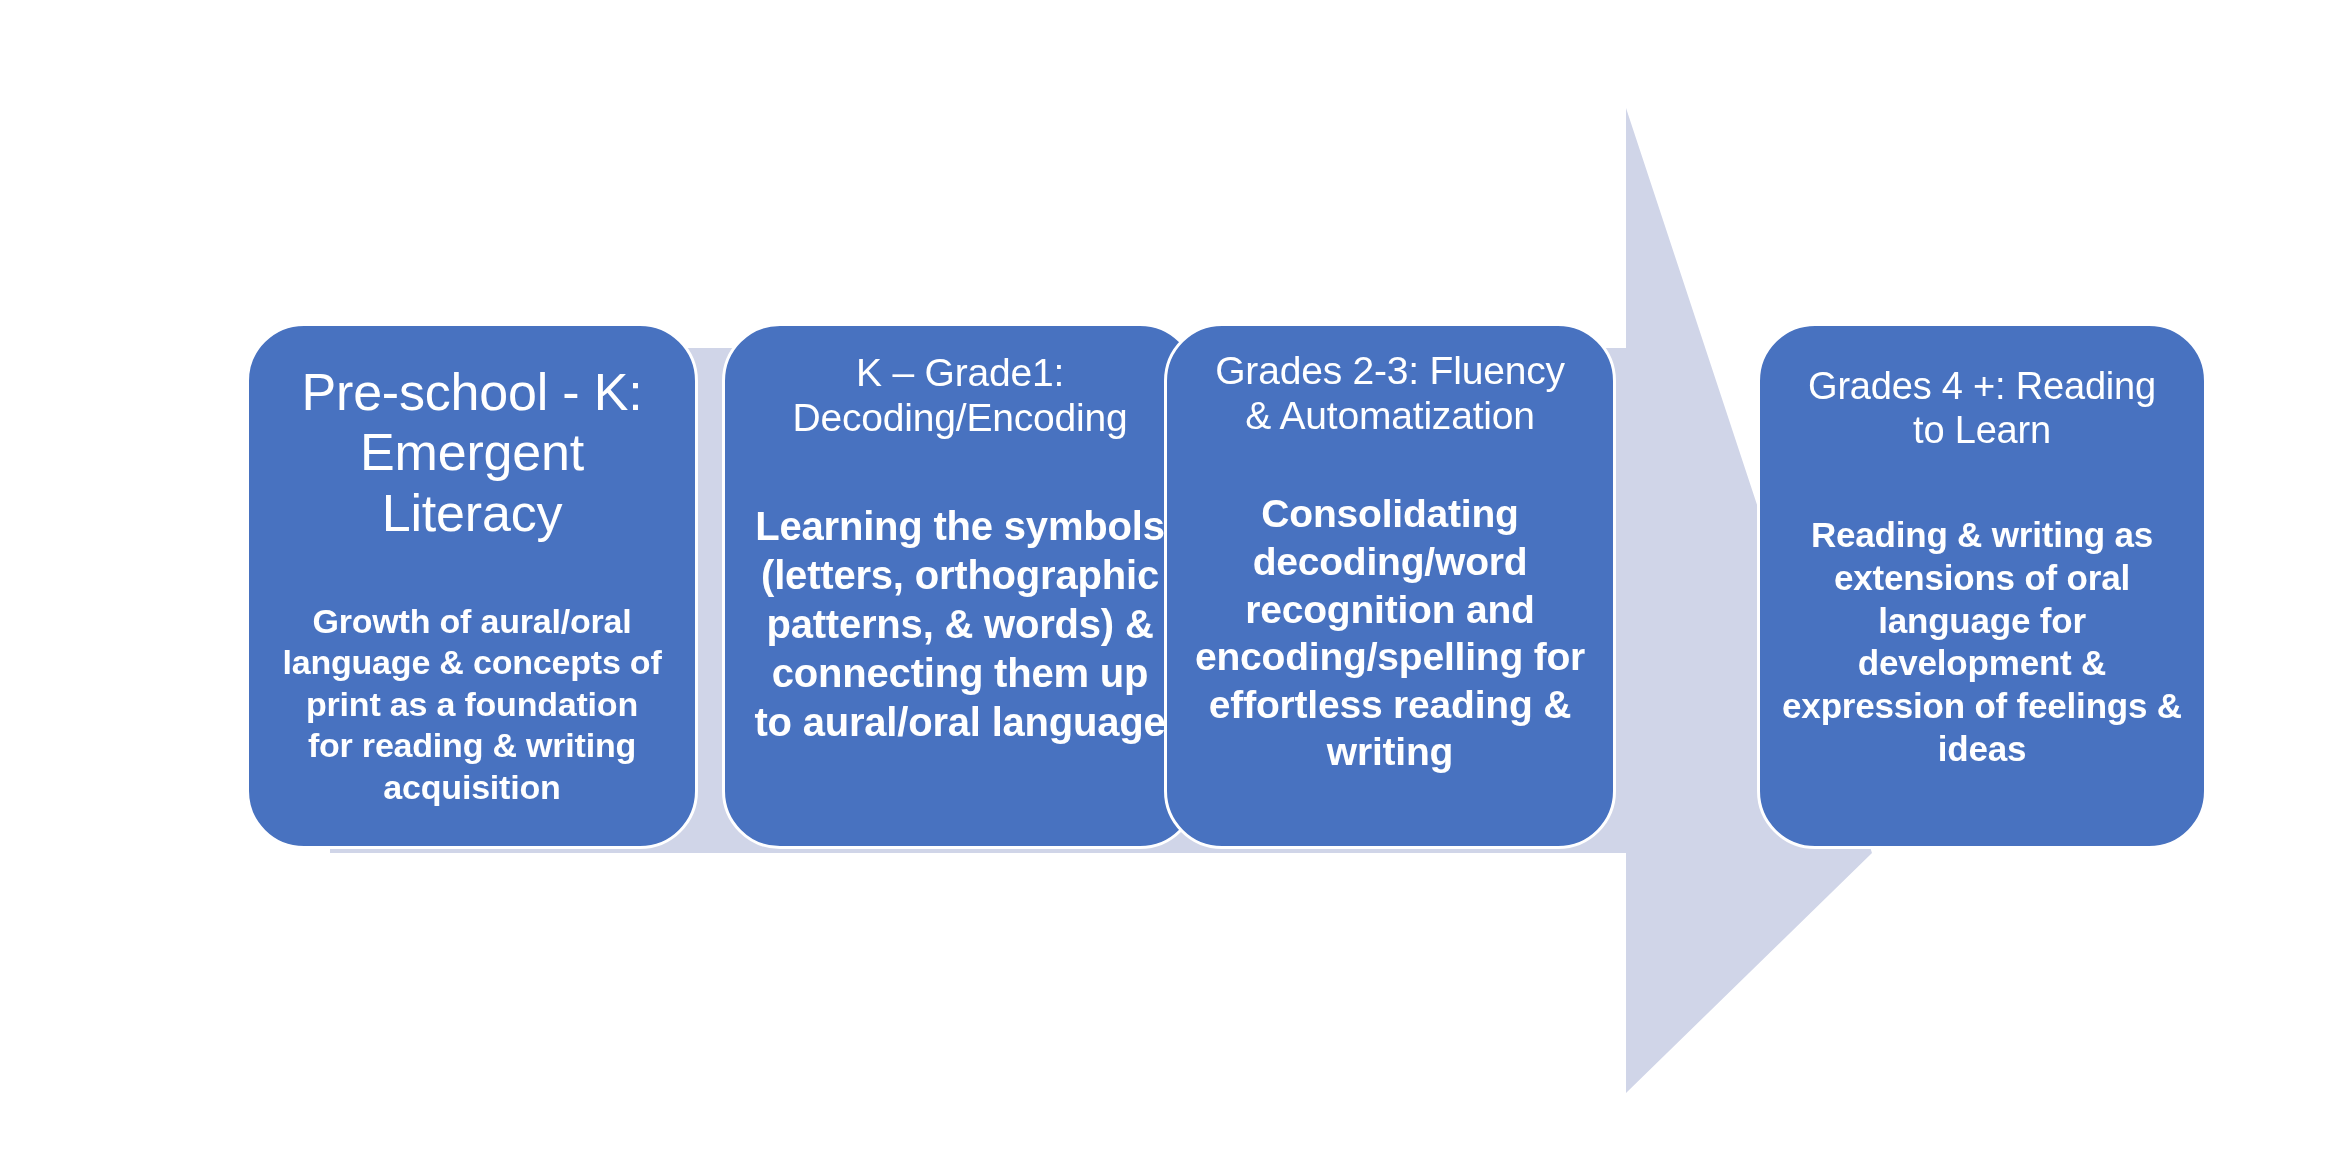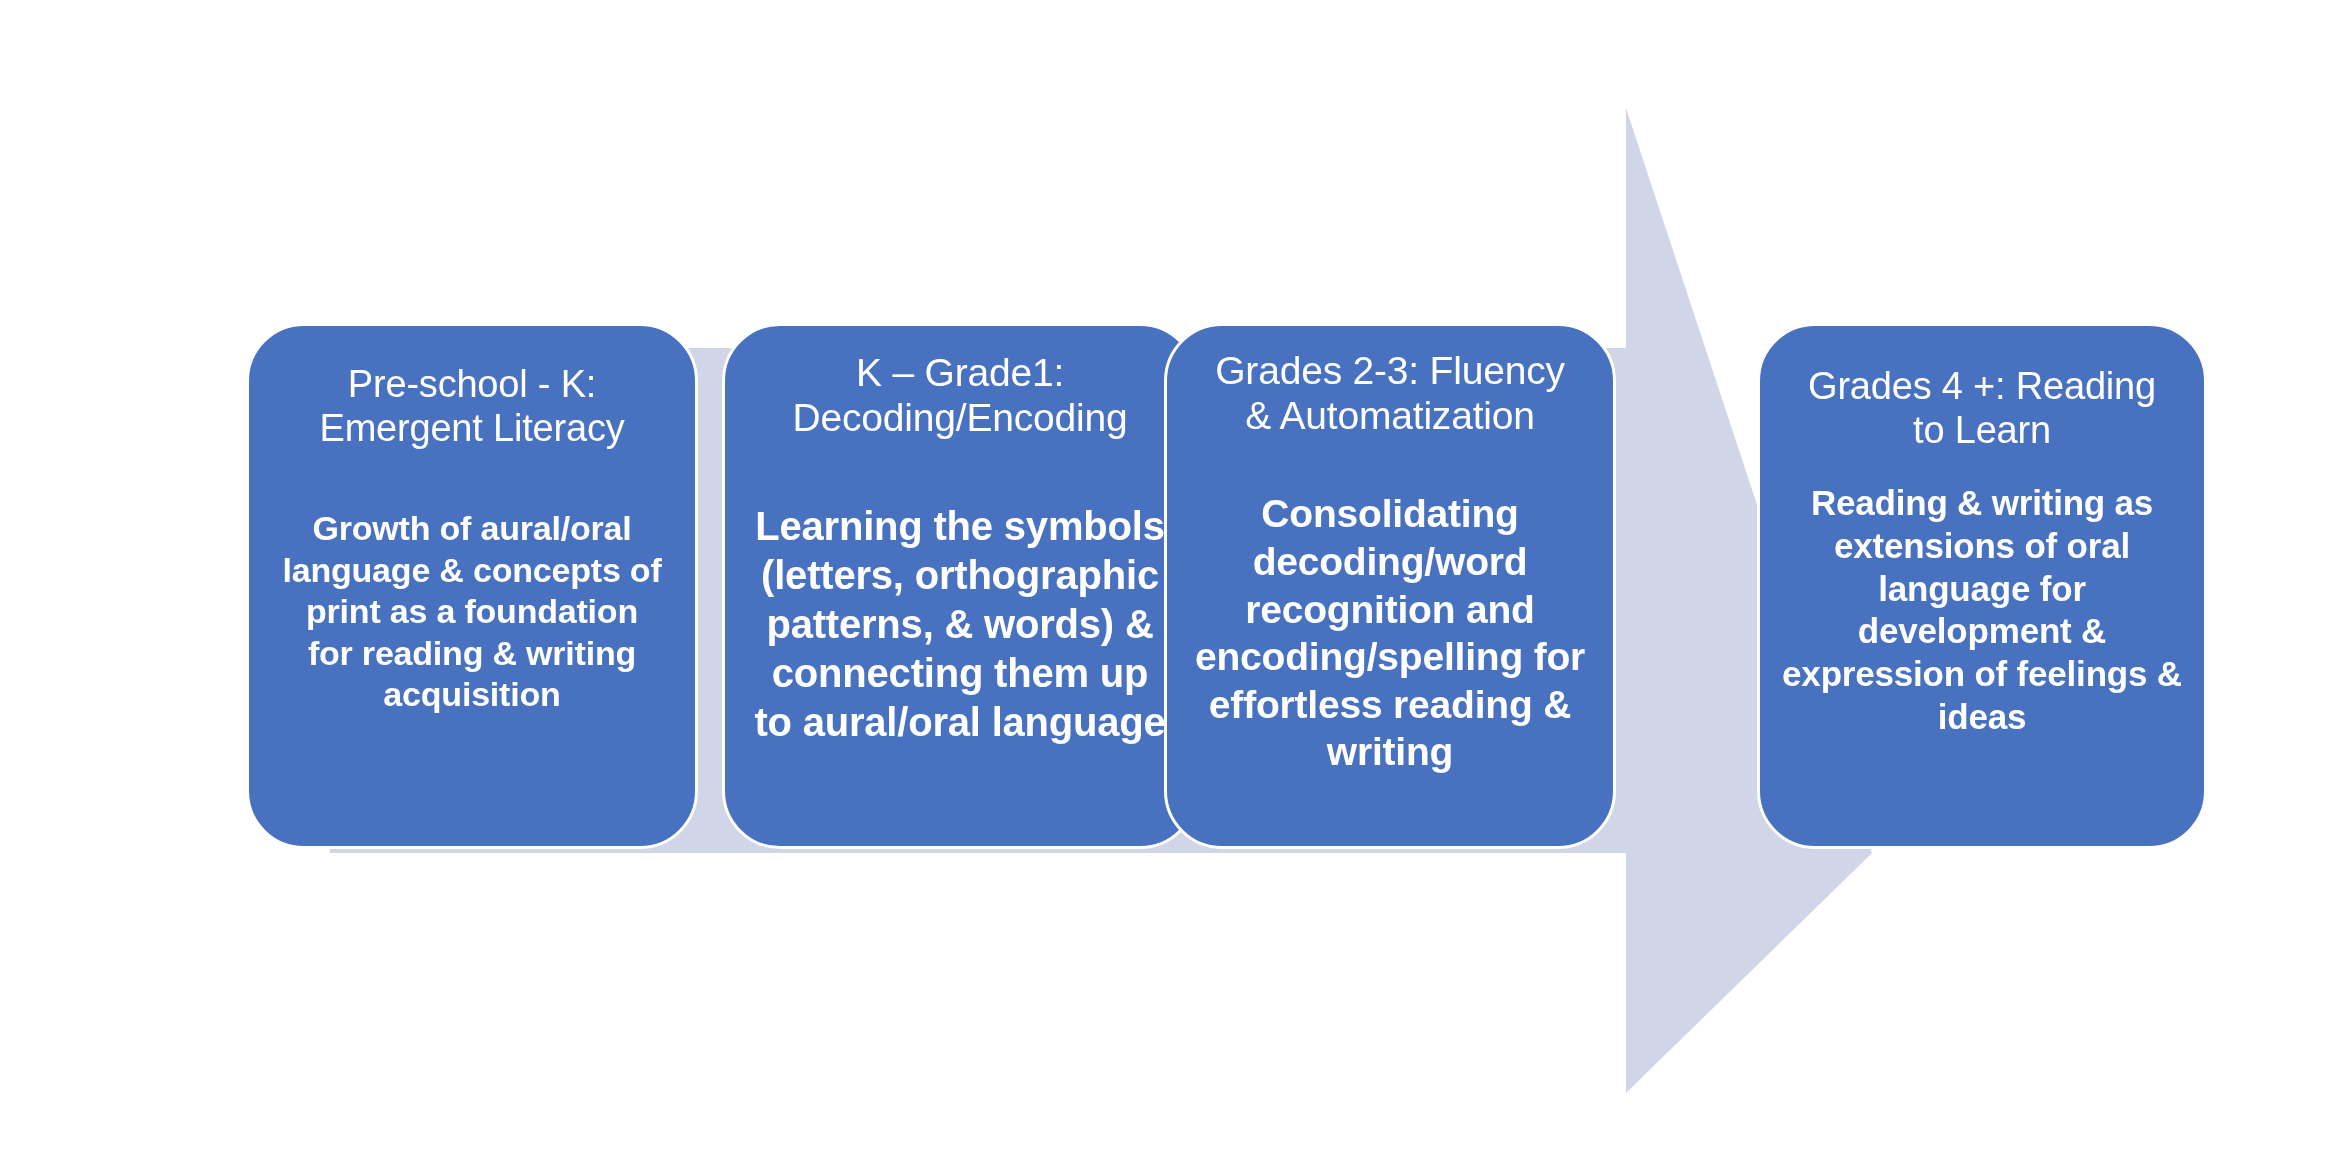--- a/index.html
+++ b/index.html
@@ -51,34 +51,34 @@
   .stage-body {
     font-size: 37px;
     line-height: 1.22;
     font-weight: 700;
     letter-spacing: -0.2px;
     white-space: pre-line;
   }
 
   
   #box-1 { left: 246px;  top: 323px; width: 452px; height: 526px; }
-  #box-1 .stage-title { font-size: 38px; margin-top: 26px; }
+  #box-1 .stage-title { font-size: 52px; margin-top: 26px; }
   #box-1 .stage-body  { font-size: 34px; margin-top: 58px; }
 
   #box-2 { left: 722px;  top: 323px; width: 476px; height: 526px; }
   #box-2 .stage-title { font-size: 39px; margin-top: 14px; }
   #box-2 .stage-body  { font-size: 40px; margin-top: 62px; }
 
   #box-3 { left: 1164px; top: 323px; width: 452px; height: 526px; }
   #box-3 .stage-title { font-size: 39px; margin-top: 12px; }
   #box-3 .stage-body  { font-size: 39px; margin-top: 52px; }
 
   #box-4 { left: 1757px; top: 323px; width: 450px; height: 526px; }
   #box-4 .stage-title { font-size: 38px; margin-top: 28px; }
-  #box-4 .stage-body  { font-size: 35px; margin-top: 30px; }
+  #box-4 .stage-body  { font-size: 35px; margin-top: 62px; }
 
   
   #citation {
     position: absolute;
     z-index: 3;
     right: 26px;
     bottom: 18px;
     font-size: 41px;
     color: #000000;
     letter-spacing: -0.2px;

